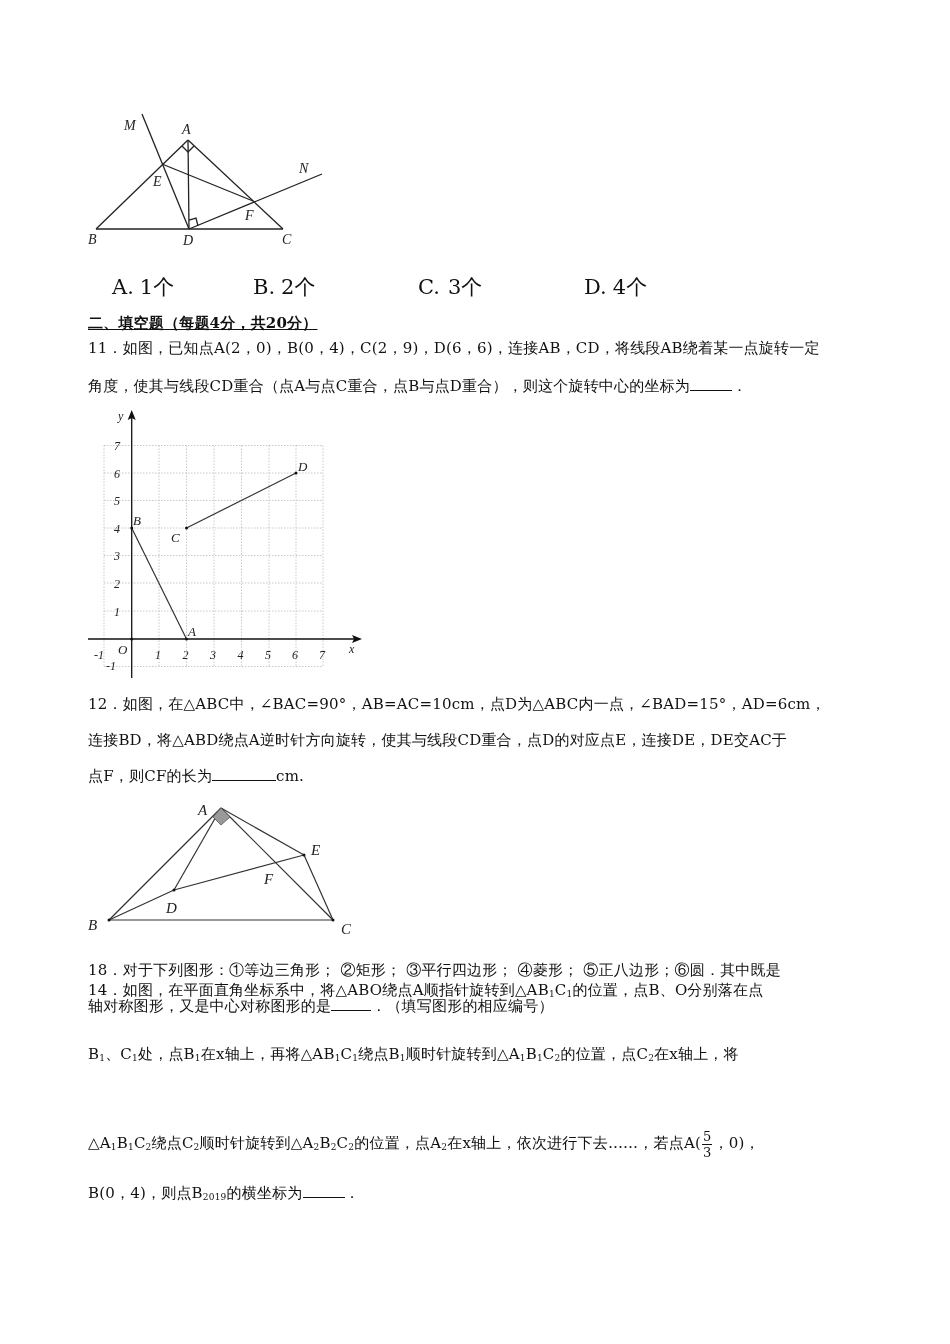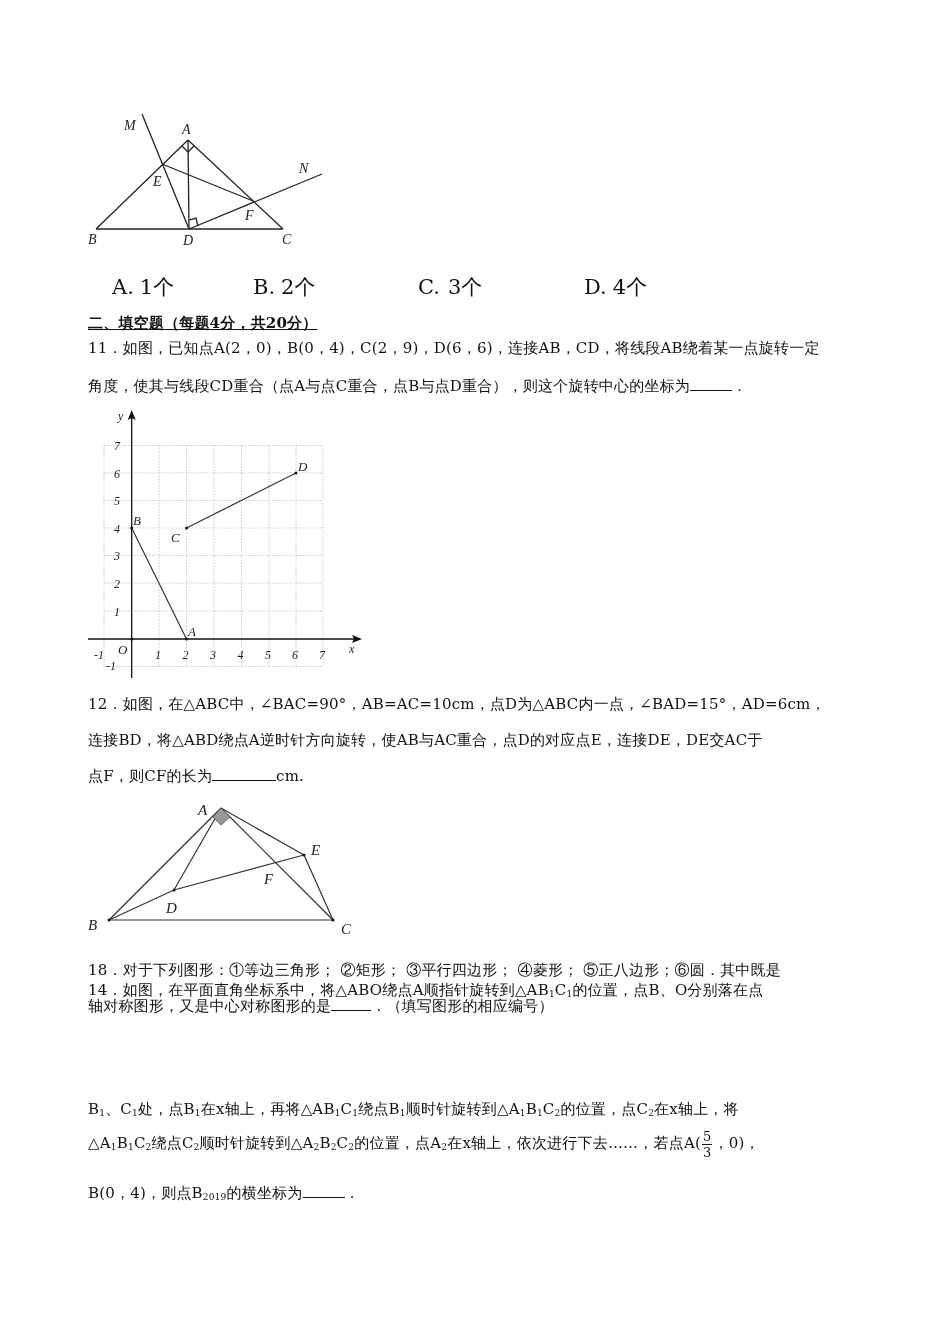--- a/index.html
+++ b/index.html
@@ -138,21 +138,21 @@
     <text x="108" y="236" font-size="13">A</text>
     <text x="91" y="142" font-size="13">C</text>
     <text x="218" y="71" font-size="13">D</text>
   </g>
 </svg>
 
 <div class="line" style="top:694px">
   <span>12．</span><span>如图，在△ABC中，∠BAC=90°，AB=AC=10cm，点D为△ABC内一点，∠BAD=15°，AD=6cm，</span>
 </div>
 <div class="line" style="top:730px">
-  <span>连接BD，将△ABD绕点A逆时针方向旋转，使AB与AC重合，点D的对应点E，连接DE，DE交AC于</span>
+  <span>连接BD，将△ABD绕点A逆时针方向旋转，使其与线段CD重合，点D的对应点E，连接DE，DE交AC于</span>
 </div>
 <div class="line" style="top:766px">
   <span>点F，则CF的长为</span><span class="blank" style="width:64px"></span><span>cm.</span>
 </div>
 
 <svg class="abs" style="left:80px;top:795px" width="290" height="150" viewBox="0 0 290 150">
   <g stroke="#333" stroke-width="1.2" fill="none">
     <line x1="29" y1="125" x2="141" y2="13"></line>
     <line x1="141" y1="13" x2="253" y2="125"></line>
     <line x1="29" y1="125" x2="253" y2="125"></line>
@@ -182,21 +182,21 @@
 <div class="line" style="top:960px">
   <span>18．</span><span>对于下列图形：①等边三角形；  ②矩形；  ③平行四边形；  ④菱形；  ⑤正八边形；⑥圆．其中既是</span>
 </div>
 <div class="line" style="top:996px">
   <span>轴对称图形，又是中心对称图形的是</span><span class="blank" style="width:40px"></span><span>．（填写图形的相应编号）</span>
 </div>
 
 <div class="line" style="top:980px">
   <span>14．</span><span>如图，在平面直角坐标系中，将△ABO绕点A顺指针旋转到△AB</span><sub>1</sub><span>C</span><sub>1</sub><span>的位置，点B、O分别落在点</span>
 </div>
-<div class="line" style="top:1099px">
+<div class="line" style="top:1044px">
   <span>B</span><sub>1</sub><span>、C</span><sub>1</sub><span>处，点B</span><sub>1</sub><span>在x轴上，再将△AB</span><sub>1</sub><span>C</span><sub>1</sub><span>绕点B</span><sub>1</sub><span>顺时针旋转到△A</span><sub>1</sub><span>B</span><sub>1</sub><span>C</span><sub>2</sub><span>的位置，点C</span><sub>2</sub><span>在x轴上，将</span>
 </div>
 <div class="line" style="top:1126px;line-height:34px">
   <span>△A</span><sub>1</sub><span>B</span><sub>1</sub><span>C</span><sub>2</sub><span>绕点C</span><sub>2</sub><span>顺时针旋转到△A</span><sub>2</sub><span>B</span><sub>2</sub><span>C</span><sub>2</sub><span>的位置，点A</span><sub>2</sub><span>在x轴上，依次进行下去……，若点A(</span><span class="frac"><span class="num">5</span><span>3</span></span><span>，0)，</span>
 </div>
 <div class="line" style="top:1183px">
   <span>B(0，4)，则点B</span><sub>2019</sub><span>的横坐标为</span><span class="blank" style="width:42px"></span><span>．</span>
 </div>
 
 </body></html>

